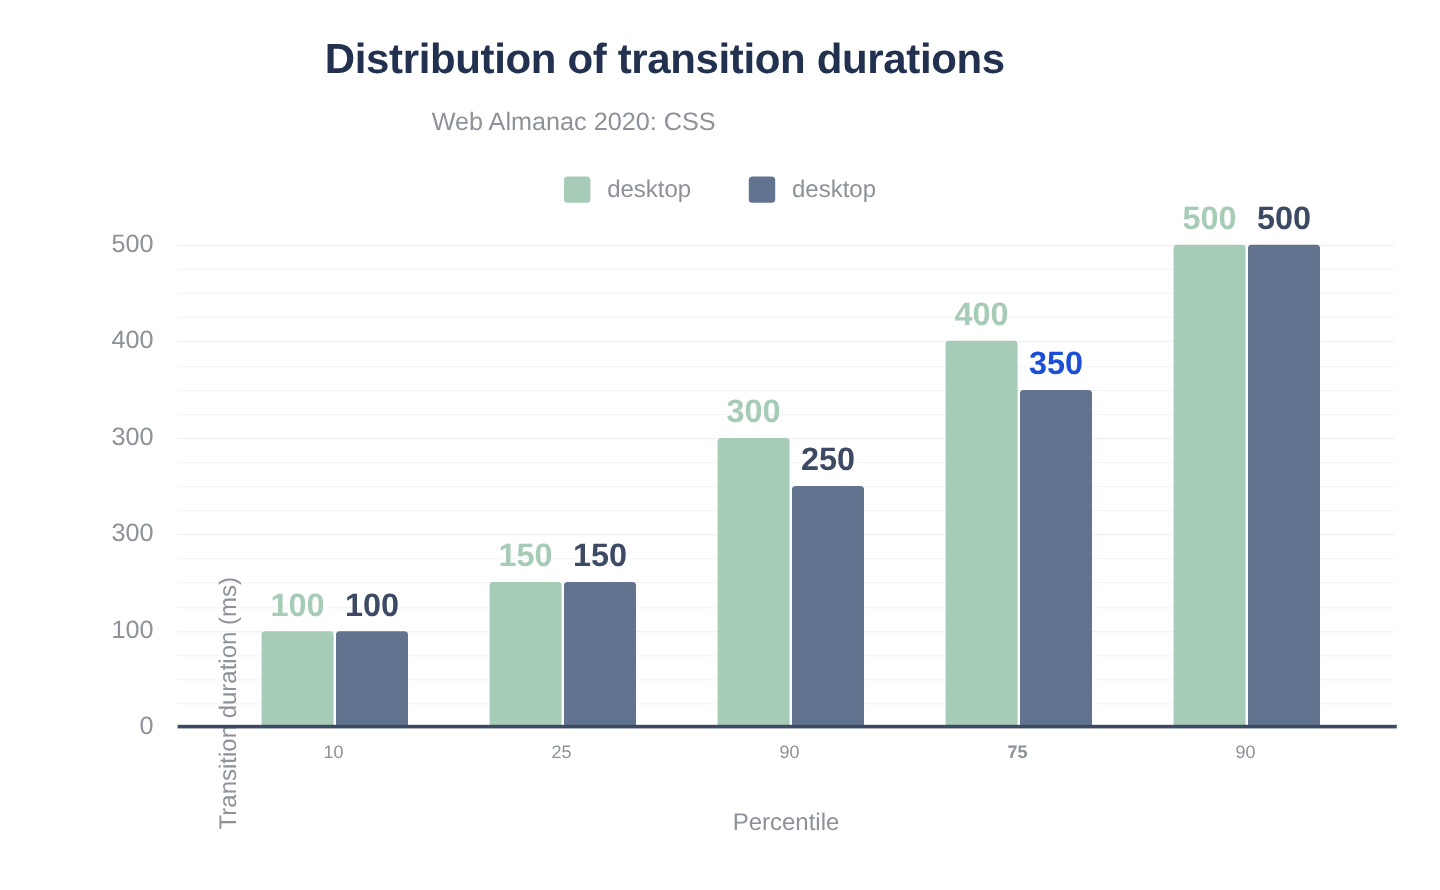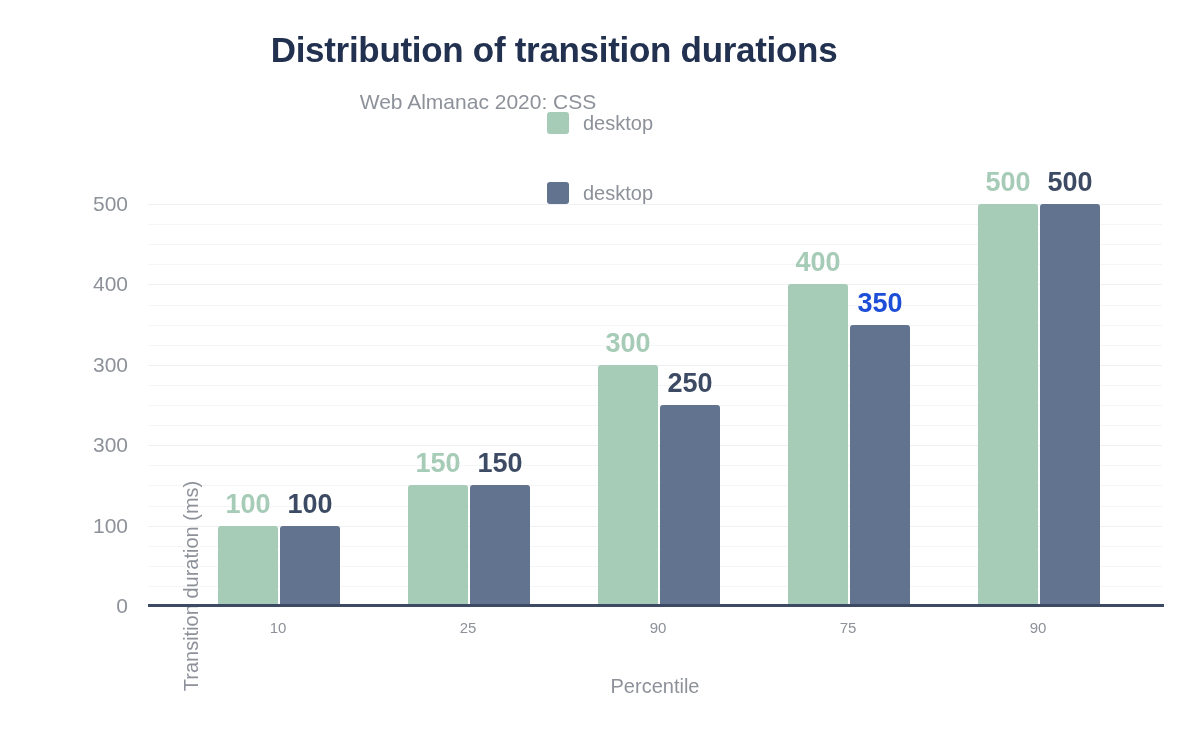--- a/index.html
+++ b/index.html
@@ -51,21 +51,20 @@
   .legend {
     position: absolute;
     top: 143px;
     left: 0;
     width: 1200px;
     display: flex;
     justify-content: center;
     align-items: center;
     gap: 48px;
     height: 30px;
-    flex-direction: column;
   }
   .legend-item {
     display: flex;
     align-items: center;
     gap: 14px;
   }
   .legend-swatch {
     width: 22px;
     height: 22px;
     border-radius: 3px;
@@ -272,21 +271,21 @@
           <div class="bar desktop" style="height: 402px; background: rgb(166, 203, 182);"></div>
           <div class="bar mobile" style="height: 402px; background: rgb(97, 115, 143);"></div>
           <div class="value-label desktop" style="top: -38px; color: rgb(166, 203, 182);">500</div>
           <div class="value-label mobile" style="top: -38px; color: rgb(60, 74, 99);">500</div>
         </div>
       </div>
     <div id="x-ticks">
         <div class="x-tick" style="left: 69px;">10</div>
         <div class="x-tick" style="left: 259px;">25</div>
         <div class="x-tick" style="left: 449px;">90</div>
-        <div class="x-tick" style="left: 639px;">75</div>
+        <div class="x-tick" style="left: 639px; font-weight: bold;">75</div>
         <div class="x-tick" style="left: 829px;">90</div>
       </div>
     <div class="y-axis-title">Transition duration (ms)</div>
   </div>
 
   <div class="axis-baseline"></div>
 
   <div class="x-axis-title">Percentile</div>
 
 </div>

